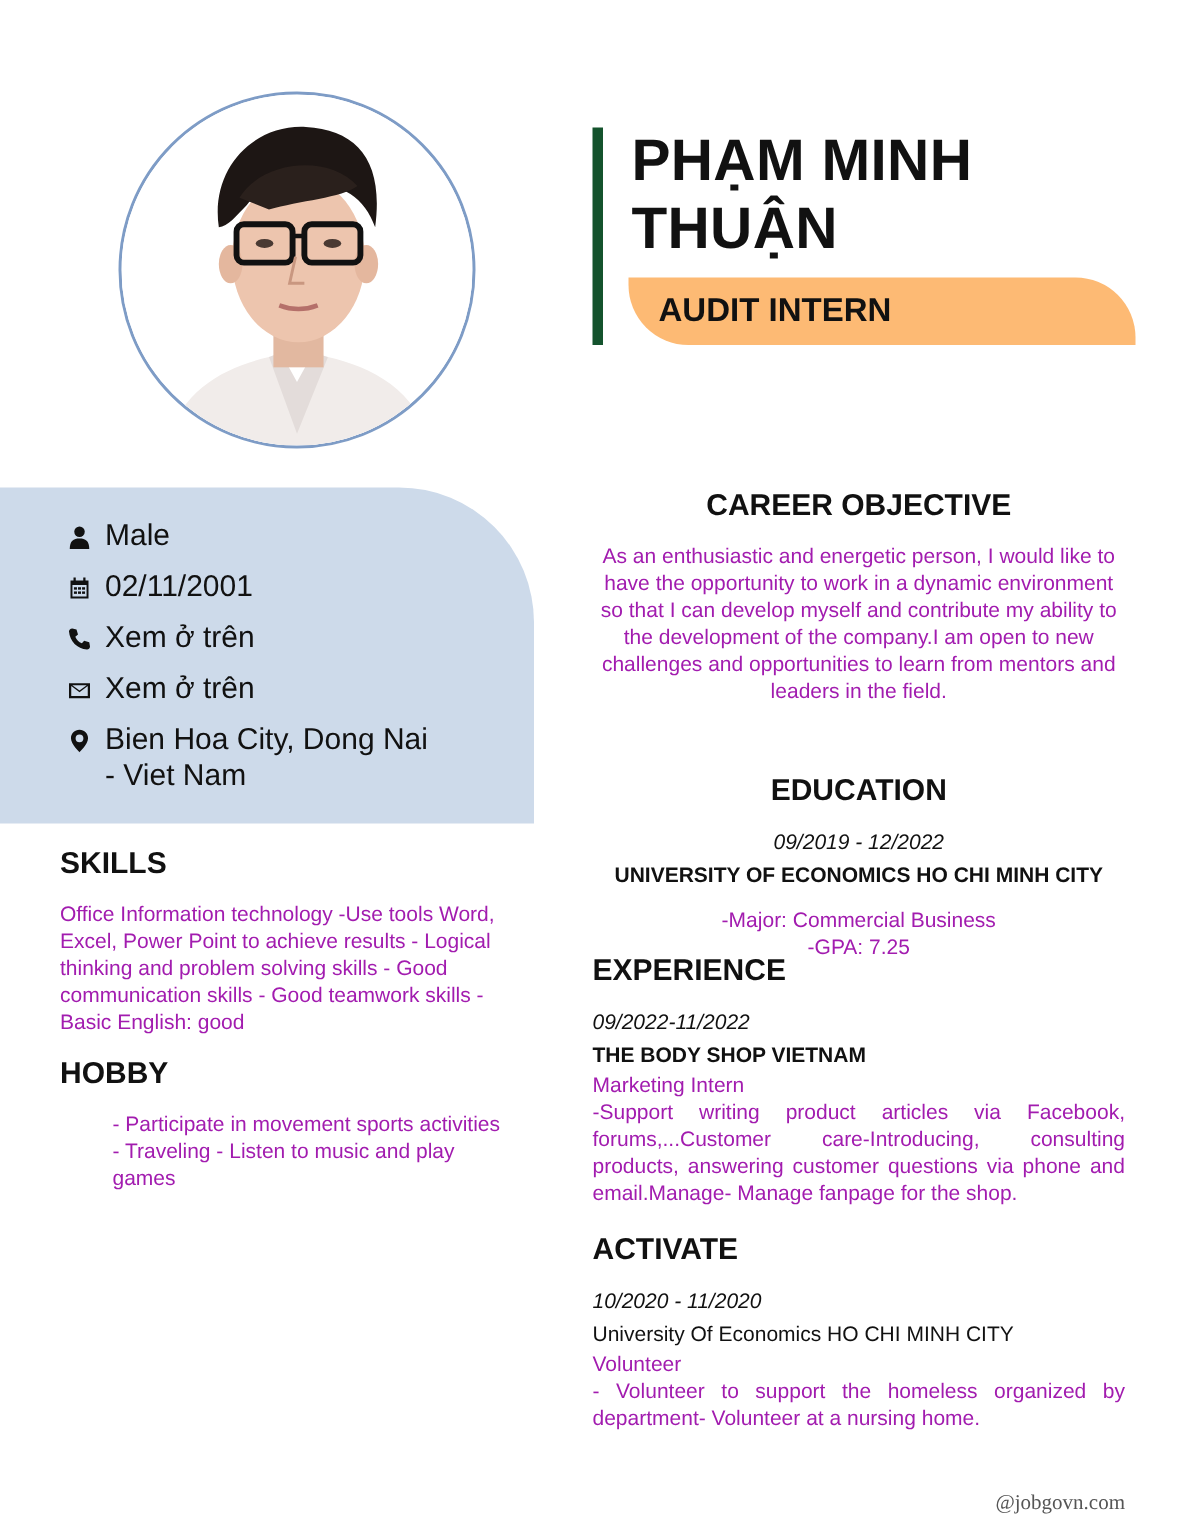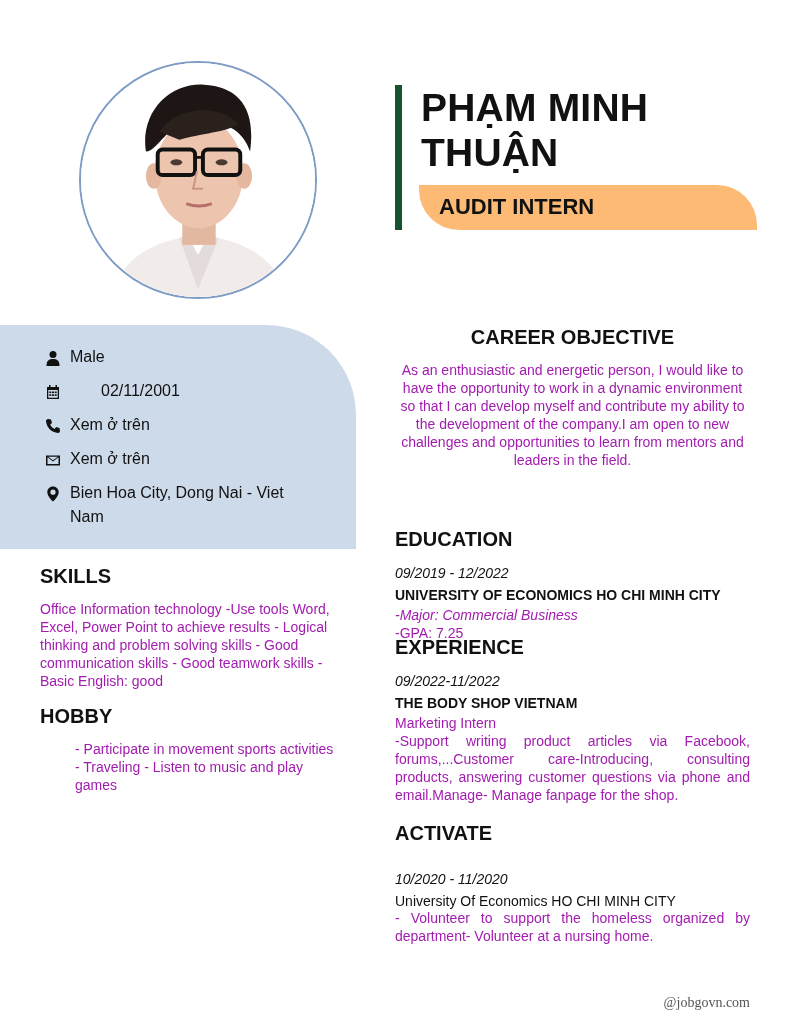--- a/index.html
+++ b/index.html
@@ -28,21 +28,21 @@
     position: absolute; left: 20px; top: 9px; font-size: 22px; font-weight: bold; color: #111;
   }
 
   .info-panel {
     position: absolute; left: 0; top: 325px; width: 356px; height: 224px;
     background: #cddaea; border-radius: 0 90px 0 0;
   }
   .info-row { position: absolute; left: 44px; display: flex; align-items: flex-start; }
   .info-row .ico { width: 17px; height: 17px; margin-top: 1px; margin-right: 9px; display: flex; align-items: center; justify-content: center; }
   .info-row .ico svg { width: 16px; height: 16px; fill: #111; }
-  .info-row .txt { font-size: 16px; line-height: 24px; width: 220px; color: #111; margin-top: -3px; }
+  .info-row .txt { font-size: 20px; line-height: 24px; width: 220px; color: #111; margin-top: -3px; }
 
   .left-col { position: absolute; left: 40px; width: 300px; }
   .sec-title { font-size: 20px; font-weight: bold; color: #111; }
   .body-txt { font-size: 14px; line-height: 18px; color: #a21caf; }
 
   .right-col { position: absolute; left: 395px; width: 355px; }
   .date { font-size: 14px; font-style: italic; color: #111; }
   .org-b { font-size: 14px; font-weight: bold; color: #111; }
   .org { font-size: 14px; color: #111; }
   .justify { text-align: justify; }
@@ -99,21 +99,21 @@
 <div class="info-row" style="top:348px;">
   <span class="ico">
     <svg viewBox="0 0 16 16">
         <circle cx="8" cy="4.5" r="3.5"></circle>
         <path d="M1.5 16 C1.5 10.5 4 9 8 9 C12 9 14.5 10.5 14.5 16 Z"></path>
       </svg>
   </span>
   <span class="txt">Male</span>
 </div>
 
-<div class="info-row" style="top:382px;gap:31px;">
+<div class="info-row" style="top:382px;">
   <span class="ico">
     <svg viewBox="0 0 16 16">
         <path d="M2 3 H14 V15 H2 Z M3.3 6 V13.7 H12.7 V6 Z"></path>
         <rect x="4" y="1" width="1.5" height="3"></rect>
         <rect x="10.5" y="1" width="1.5" height="3"></rect>
         <rect x="4.3" y="7.5" width="2" height="1.6"></rect>
         <rect x="7" y="7.5" width="2" height="1.6"></rect>
         <rect x="9.7" y="7.5" width="2" height="1.6"></rect>
         <rect x="4.3" y="10.3" width="2" height="1.6"></rect>
         <rect x="7" y="10.3" width="2" height="1.6"></rect>
@@ -158,36 +158,37 @@
 <div class="left-col" style="top:705px;">
   <div class="sec-title">HOBBY</div>
   <div class="body-txt" style="margin-top:12px;margin-left:35px;">- Participate in movement sports activities - Traveling - Listen to music and play games</div>
 </div>
 
 <div class="right-col" style="top:326px;text-align:center;">
   <div class="sec-title">CAREER OBJECTIVE</div>
   <div class="body-txt" style="margin-top:12px;">As an enthusiastic and energetic person, I would like to have the opportunity to work in a dynamic environment so that I can develop myself and contribute my ability to the development of the company.I am open to new challenges and opportunities to learn from mentors and leaders in the field.</div>
 </div>
 
-<div class="right-col" style="top:528px;">
+<div class="right-col" style="top:516px;text-align:center;">
   <div class="sec-title">EDUCATION</div>
   <div class="date" style="margin-top:14px;">09/2019 - 12/2022</div>
   <div class="org-b" style="margin-top:6px;">UNIVERSITY OF ECONOMICS HO CHI MINH CITY</div>
-  <div class="body-txt" style="margin-top:3px;font-style:italic;">-Major: Commercial Business</div>
+  <div class="body-txt" style="margin-top:13px;">-Major: Commercial Business</div>
   <div class="body-txt">-GPA: 7.25</div>
 </div>
 
 <div class="right-col" style="top:636px;">
   <div class="sec-title">EXPERIENCE</div>
   <div class="date" style="margin-top:14px;">09/2022-11/2022</div>
   <div class="org-b" style="margin-top:6px;">THE BODY SHOP VIETNAM</div>
   <div class="body-txt" style="margin-top:3px;">Marketing Intern</div>
   <div class="body-txt justify">-Support writing product  articles via Facebook, forums,...Customer care-Introducing, consulting products, answering customer questions via phone and email.Manage- Manage fanpage for the shop.</div>
 </div>
 
 <div class="right-col" style="top:822px;">
   <div class="sec-title">ACTIVATE</div>
-  <div class="date" style="margin-top:26px;">10/2020 - 11/2020</div>
+  <div class="date" style="margin-top:14px;">10/2020 - 11/2020</div>
   <div class="org" style="margin-top:6px;">University Of Economics HO CHI MINH CITY</div>
+  <div class="body-txt" style="margin-top:3px;">Volunteer</div>
   <div class="body-txt justify">- Volunteer to support the homeless organized by department- Volunteer at a nursing home.</div>
 </div>
 
 <div class="footer">@jobgovn.com</div>
 
 </body></html>

